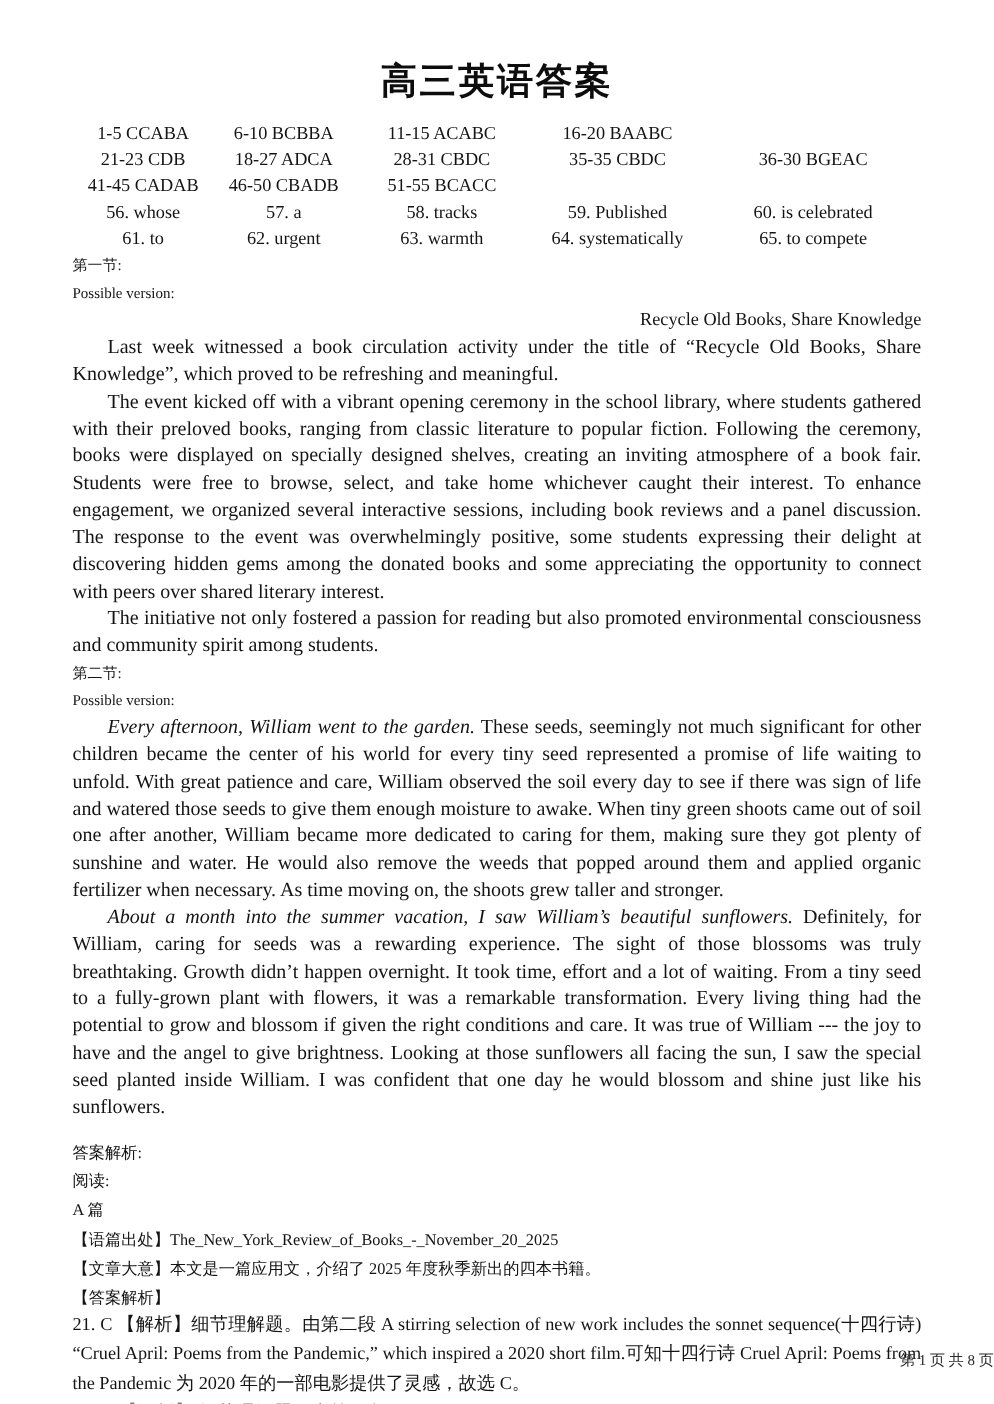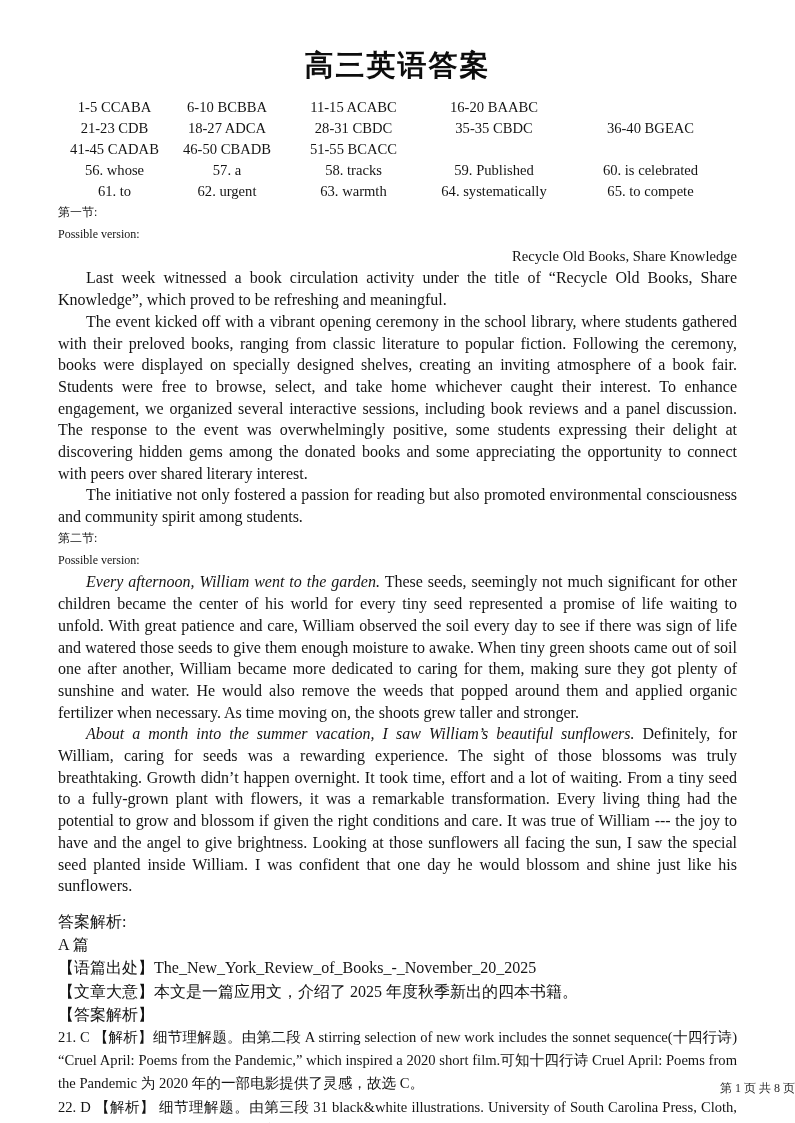--- a/index.html
+++ b/index.html
@@ -35,21 +35,21 @@
   .label-line { font-size:12px; line-height:21.8px; }
   .essay-title { text-align:right; font-size:14.6px; line-height:21.8px; }
   .para {
     font-size:16px;
     line-height:21.7px;
     text-align:justify;
     text-indent:28px;
   }
   .lead { font-style:italic; }
   .analysis { margin-top:13px; }
-  .ana-line { font-size:16px; line-height:23.2px; }
+  .ana-line { font-size:13px; line-height:23.2px; }
   .ana-item { font-size:14.6px; line-height:23.2px; text-align:justify; }
   .page-footer {
     position:absolute;
     left:0; top:1080px;
     width:100%;
     text-align:right;
     font-size:12px;
     color:#2a2a2a;
   }
 </style>
@@ -63,21 +63,21 @@
   <div class="answer-key">
     <div>1-5 CCABA</div>
     <div>6-10 BCBBA</div>
     <div>11-15 ACABC</div>
     <div>16-20 BAABC</div>
     <div></div>
     <div>21-23 CDB</div>
     <div>18-27 ADCA</div>
     <div>28-31 CBDC</div>
     <div>35-35 CBDC</div>
-    <div>36-40 BGEAC</div>
+    <div>36-30 BGEAC</div>
     <div>41-45 CADAB</div>
     <div>46-50 CBADB</div>
     <div>51-55 BCACC</div>
     <div></div>
     <div></div>
     <div>56. whose</div>
     <div>57. a</div>
     <div>58. tracks</div>
     <div>59. Published</div>
     <div>60. is celebrated</div>
@@ -97,20 +97,21 @@
   <p class="para">The initiative not only fostered a passion for reading but also promoted environmental consciousness and community spirit among students.</p>
 
   <div class="label-line">第二节:</div>
   <div class="label-line">Possible version:</div>
 
   <p class="para"><span class="lead">Every afternoon, William went to the garden.</span><span> These seeds, seemingly not much significant for other children became the center of his world for every tiny seed represented a promise of life waiting to unfold. With great patience and care, William observed the soil every day to see if there was sign of life and watered those seeds to give them enough moisture to awake. When tiny green shoots came out of soil one after another, William became more dedicated to caring for them, making sure they got plenty of sunshine and water. He would also remove the weeds that popped around them and applied organic fertilizer when necessary. As time moving on, the shoots grew taller and stronger.</span></p>
   <p class="para"><span class="lead">About a month into the summer vacation, I saw William’s beautiful sunflowers.</span><span> Definitely, for William, caring for seeds was a rewarding experience. The sight of those blossoms was truly breathtaking. Growth didn’t happen overnight. It took time, effort and a lot of waiting. From a tiny seed to a fully-grown plant with flowers, it was a remarkable transformation. Every living thing had the potential to grow and blossom if given the right conditions and care. It was true of William --- the joy to have and the angel to give brightness. Looking at those sunflowers all facing the sun, I saw the special seed planted inside William. I was confident that one day he would blossom and shine just like his sunflowers.</span></p>
 
   <div class="analysis">
     <div class="ana-line">答案解析:</div>
+    <div class="ana-line">阅读:</div>
     <div class="ana-line">A 篇</div>
     <div class="ana-line">【语篇出处】The_New_York_Review_of_Books_-_November_20_2025</div>
     <div class="ana-line">【文章大意】本文是一篇应用文，介绍了 2025 年度秋季新出的四本书籍。</div>
     <div class="ana-line">【答案解析】</div>
     <p class="ana-item">21. C 【解析】细节理解题。由第二段 A stirring selection of new work includes the sonnet sequence(十四行诗) “Cruel April: Poems from the Pandemic,” which inspired a 2020 short film.可知十四行诗 Cruel April: Poems from the Pandemic 为 2020 年的一部电影提供了灵感，故选 C。</p>
     <p class="ana-item">22. D 【解析】 细节理解题。由第三段 31 black&amp;white illustrations. University of South Carolina Press, Cloth, $34.99 可知，Mollie Barnes 写的这本书 Paper Heroines 含有插图，故选 D。</p>
   </div>
 
   <div class="page-footer">第 1 页 共 8 页</div>
 

